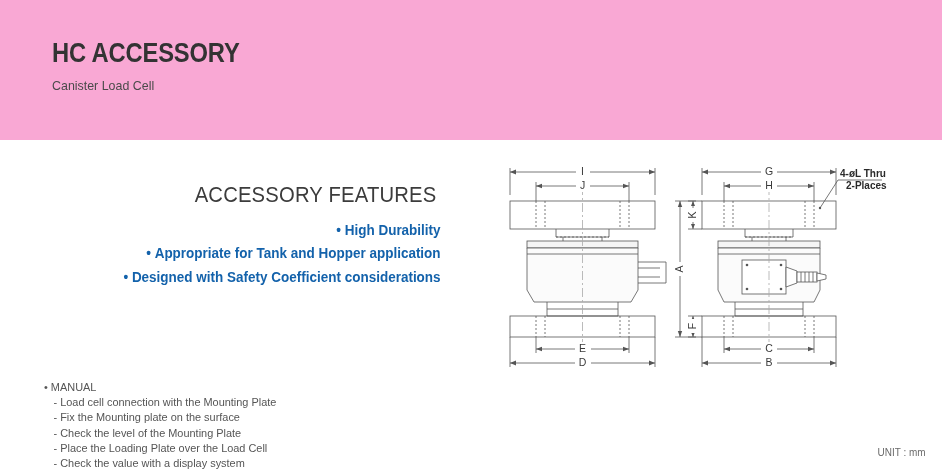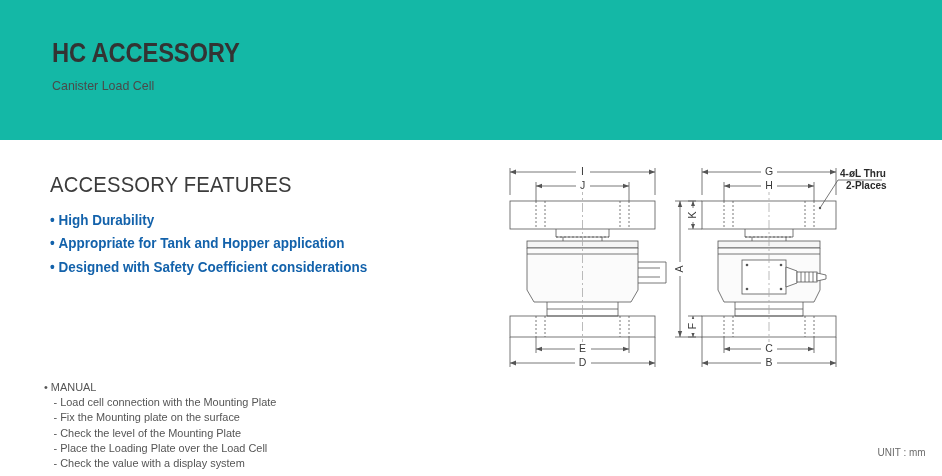--- a/index.html
+++ b/index.html
@@ -9,39 +9,39 @@
     font-family:"Liberation Sans", sans-serif;
     color:#3a3a3a;
     overflow:hidden;
     position:relative;
   }
   .page{position:absolute;inset:0;}
 
   
   .header{
     position:absolute;left:0;top:0;width:942px;height:140px;
-    background:#14b8a6;
+    background:#f9a8d4;
   }
   .header-title{
     position:absolute;left:52px;top:38px;
     font-size:27px;font-weight:bold;
     letter-spacing:-0.2px;
     color:#333333;
     transform:scaleX(0.88);transform-origin:left center;
     white-space:nowrap;
   }
   .header-sub{
     position:absolute;left:52px;top:78px;
     font-size:13.5px;color:#4a4a4a;
     transform:scaleX(0.92);transform-origin:left center;
     white-space:nowrap;
   }
 
   
-  .features{position:absolute;left:50px;top:172px;width:420px;}
+  .features{position:absolute;left:50px;top:182px;width:420px;text-align:right;}
   .features-title{
     font-size:22px;color:#3c3c3c;letter-spacing:0.2px;
     transform:scaleX(0.92);transform-origin:left center;
     white-space:nowrap;margin:0 0 11px 0;font-weight:normal;
   }
   .feature-item{
     font-size:14.5px;font-weight:bold;color:#1362ab;
     line-height:1.62;white-space:nowrap;
     transform:scaleX(0.93);transform-origin:left center;
   }

